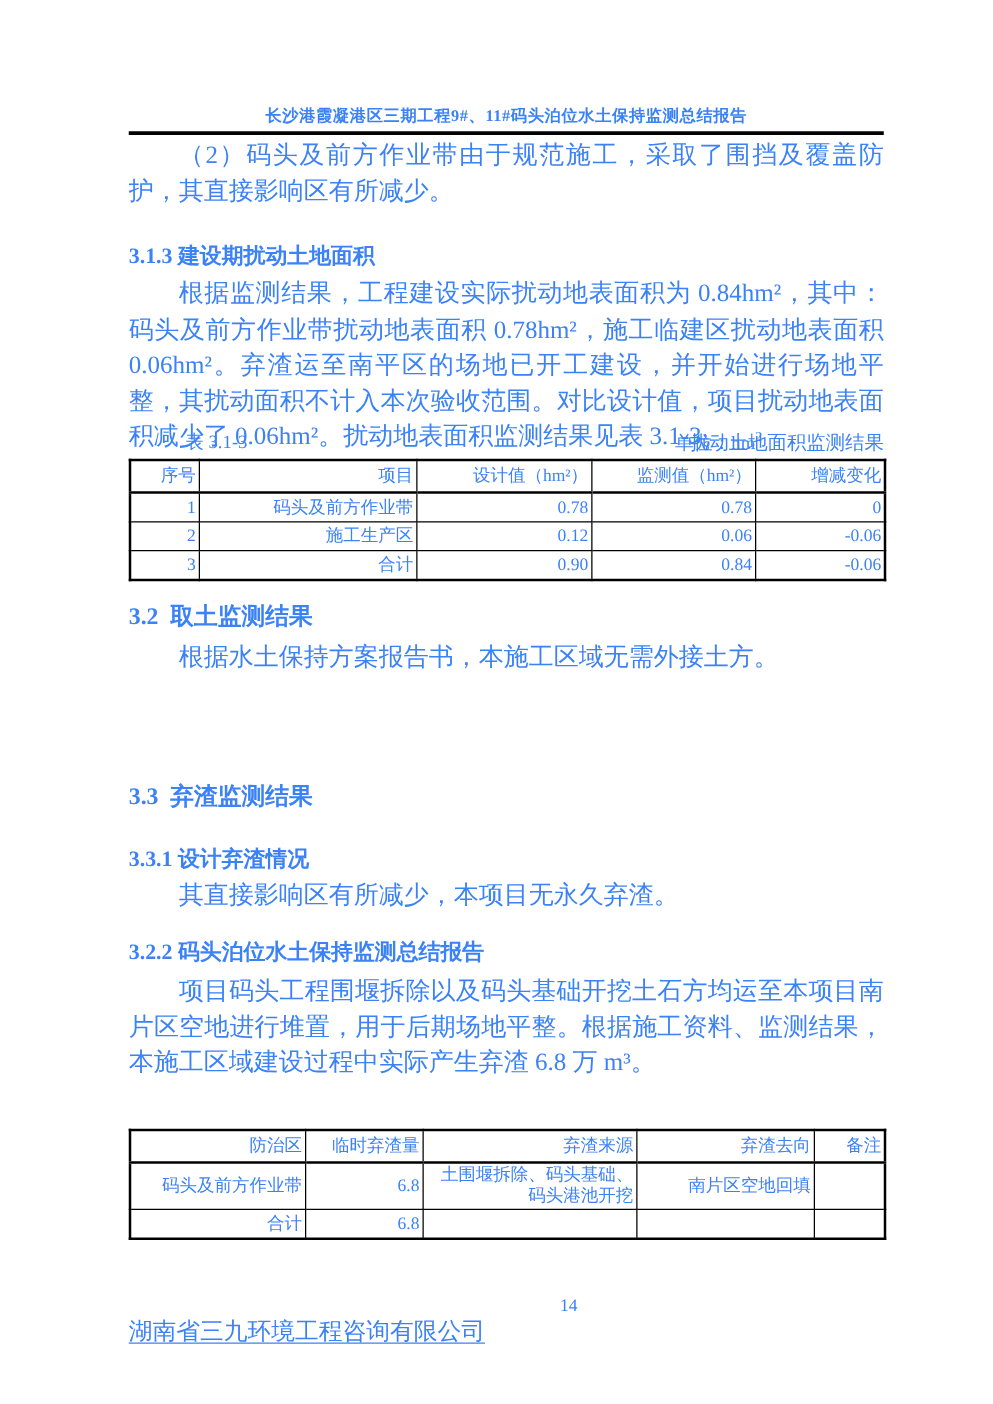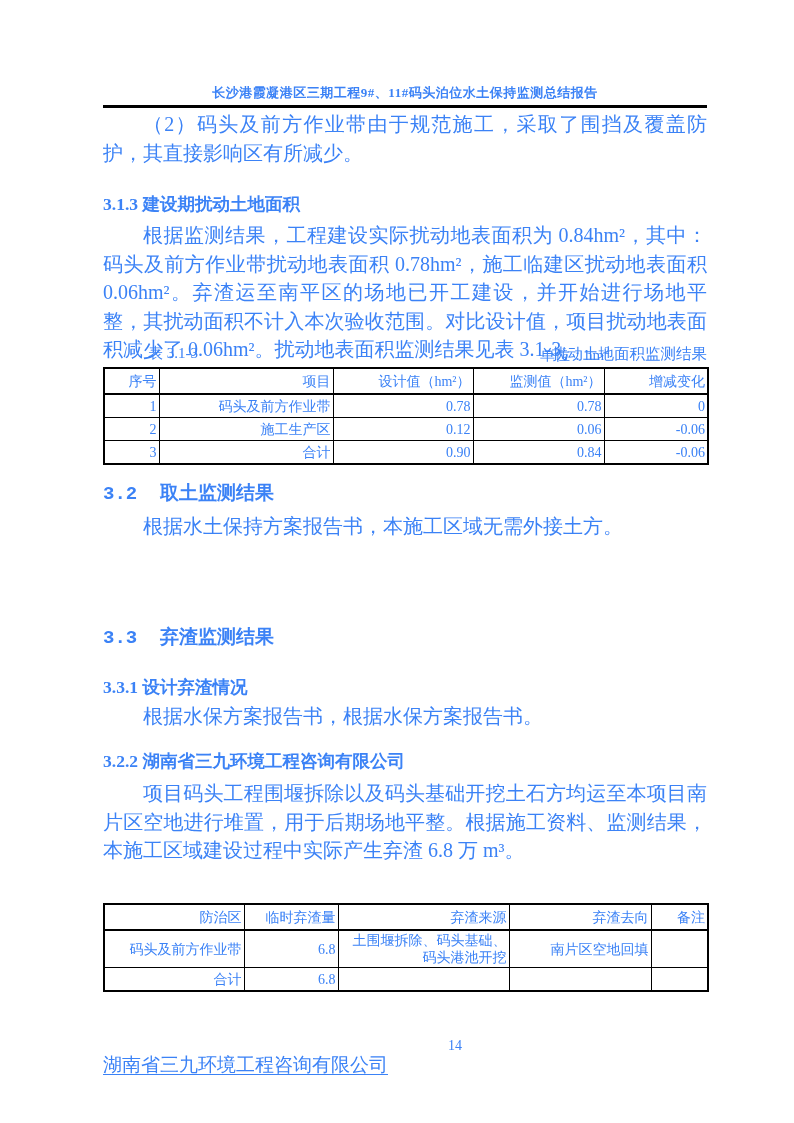--- a/index.html
+++ b/index.html
@@ -27,21 +27,21 @@
   
   .para {
     font-size:20px;
     line-height:28.5px;
     text-align:justify;
     text-indent:2em;
   }
 
   
   .h2 {
-    font-family:Liberation Mono, monospace;
+    font-family:Liberation Serif, serif;
     font-weight:bold;
     font-size:19px;
     white-space:pre;
   }
   .h3 {
     font-family:Liberation Serif, serif;
     font-weight:bold;
     font-size:17.5px;
     white-space:pre;
   }
@@ -152,23 +152,23 @@
 
   <div class="abs h2" style="top:480px;">3.2  取土监测结果</div>
 
   <div class="abs para" style="top:512px;">根据水土保持方案报告书，本施工区域无需外接土方。</div>
 
 
   <div class="abs h2" style="top:624px;">3.3  弃渣监测结果</div>
 
   <div class="abs h3" style="top:675px;">3.3.1 设计弃渣情况</div>
 
-  <div class="abs para" style="top:702px;">根据水保方案报告书，根据水保方案报告书。</div>
-
-  <div class="abs h3" style="top:749px;">3.2.2 湖南省三九环境工程咨询有限公司</div>
+  <div class="abs para" style="top:702px;">其直接影响区有所减少，本项目无永久弃渣。</div>
+
+  <div class="abs h3" style="top:749px;">3.2.2 码头泊位水土保持监测总结报告</div>
 
   <div class="abs para" style="top:779px;">项目码头工程围堰拆除以及码头基础开挖土石方均运至本项目南片区空地进行堆置，用于后期场地平整。根据施工资料、监测结果，本施工区域建设过程中实际产生弃渣 6.8 万 m³。</div>
 
 
   <table class="doc-table" style="top:903px;">
     <colgroup>
       <col style="width:140px;">
         <col style="width:94px;">
         <col style="width:171px;">
         <col style="width:142px;">

